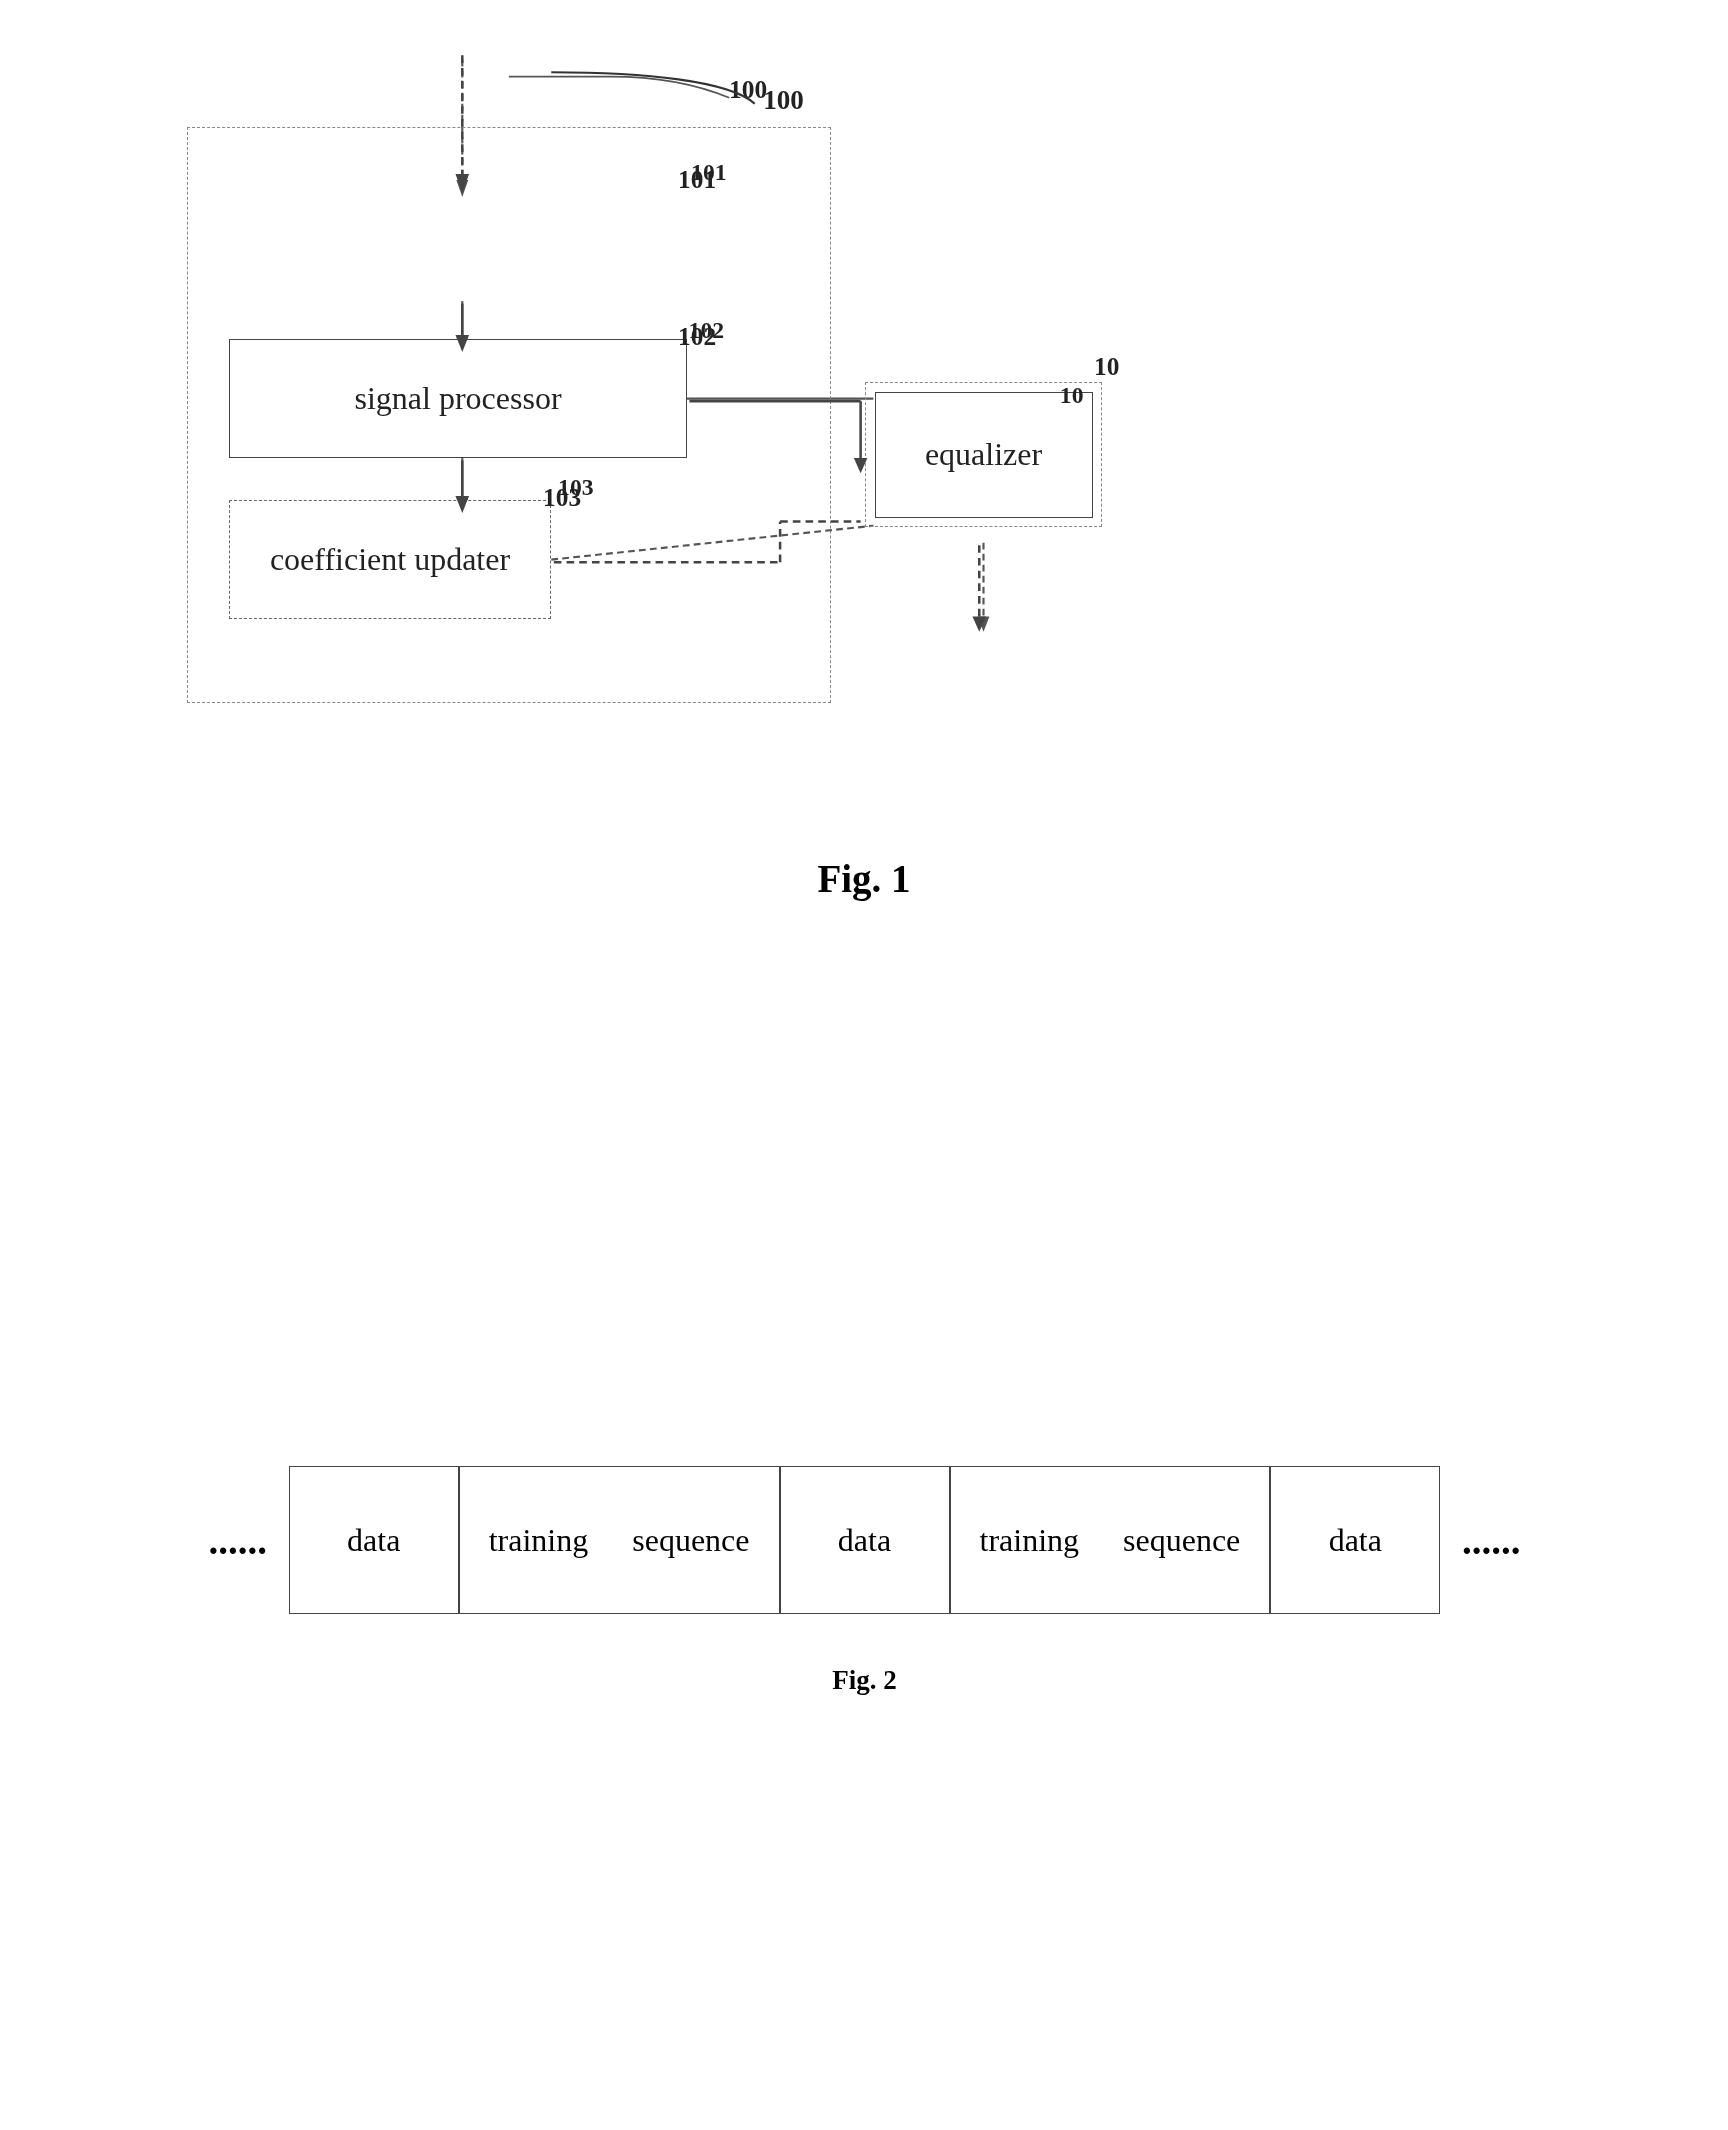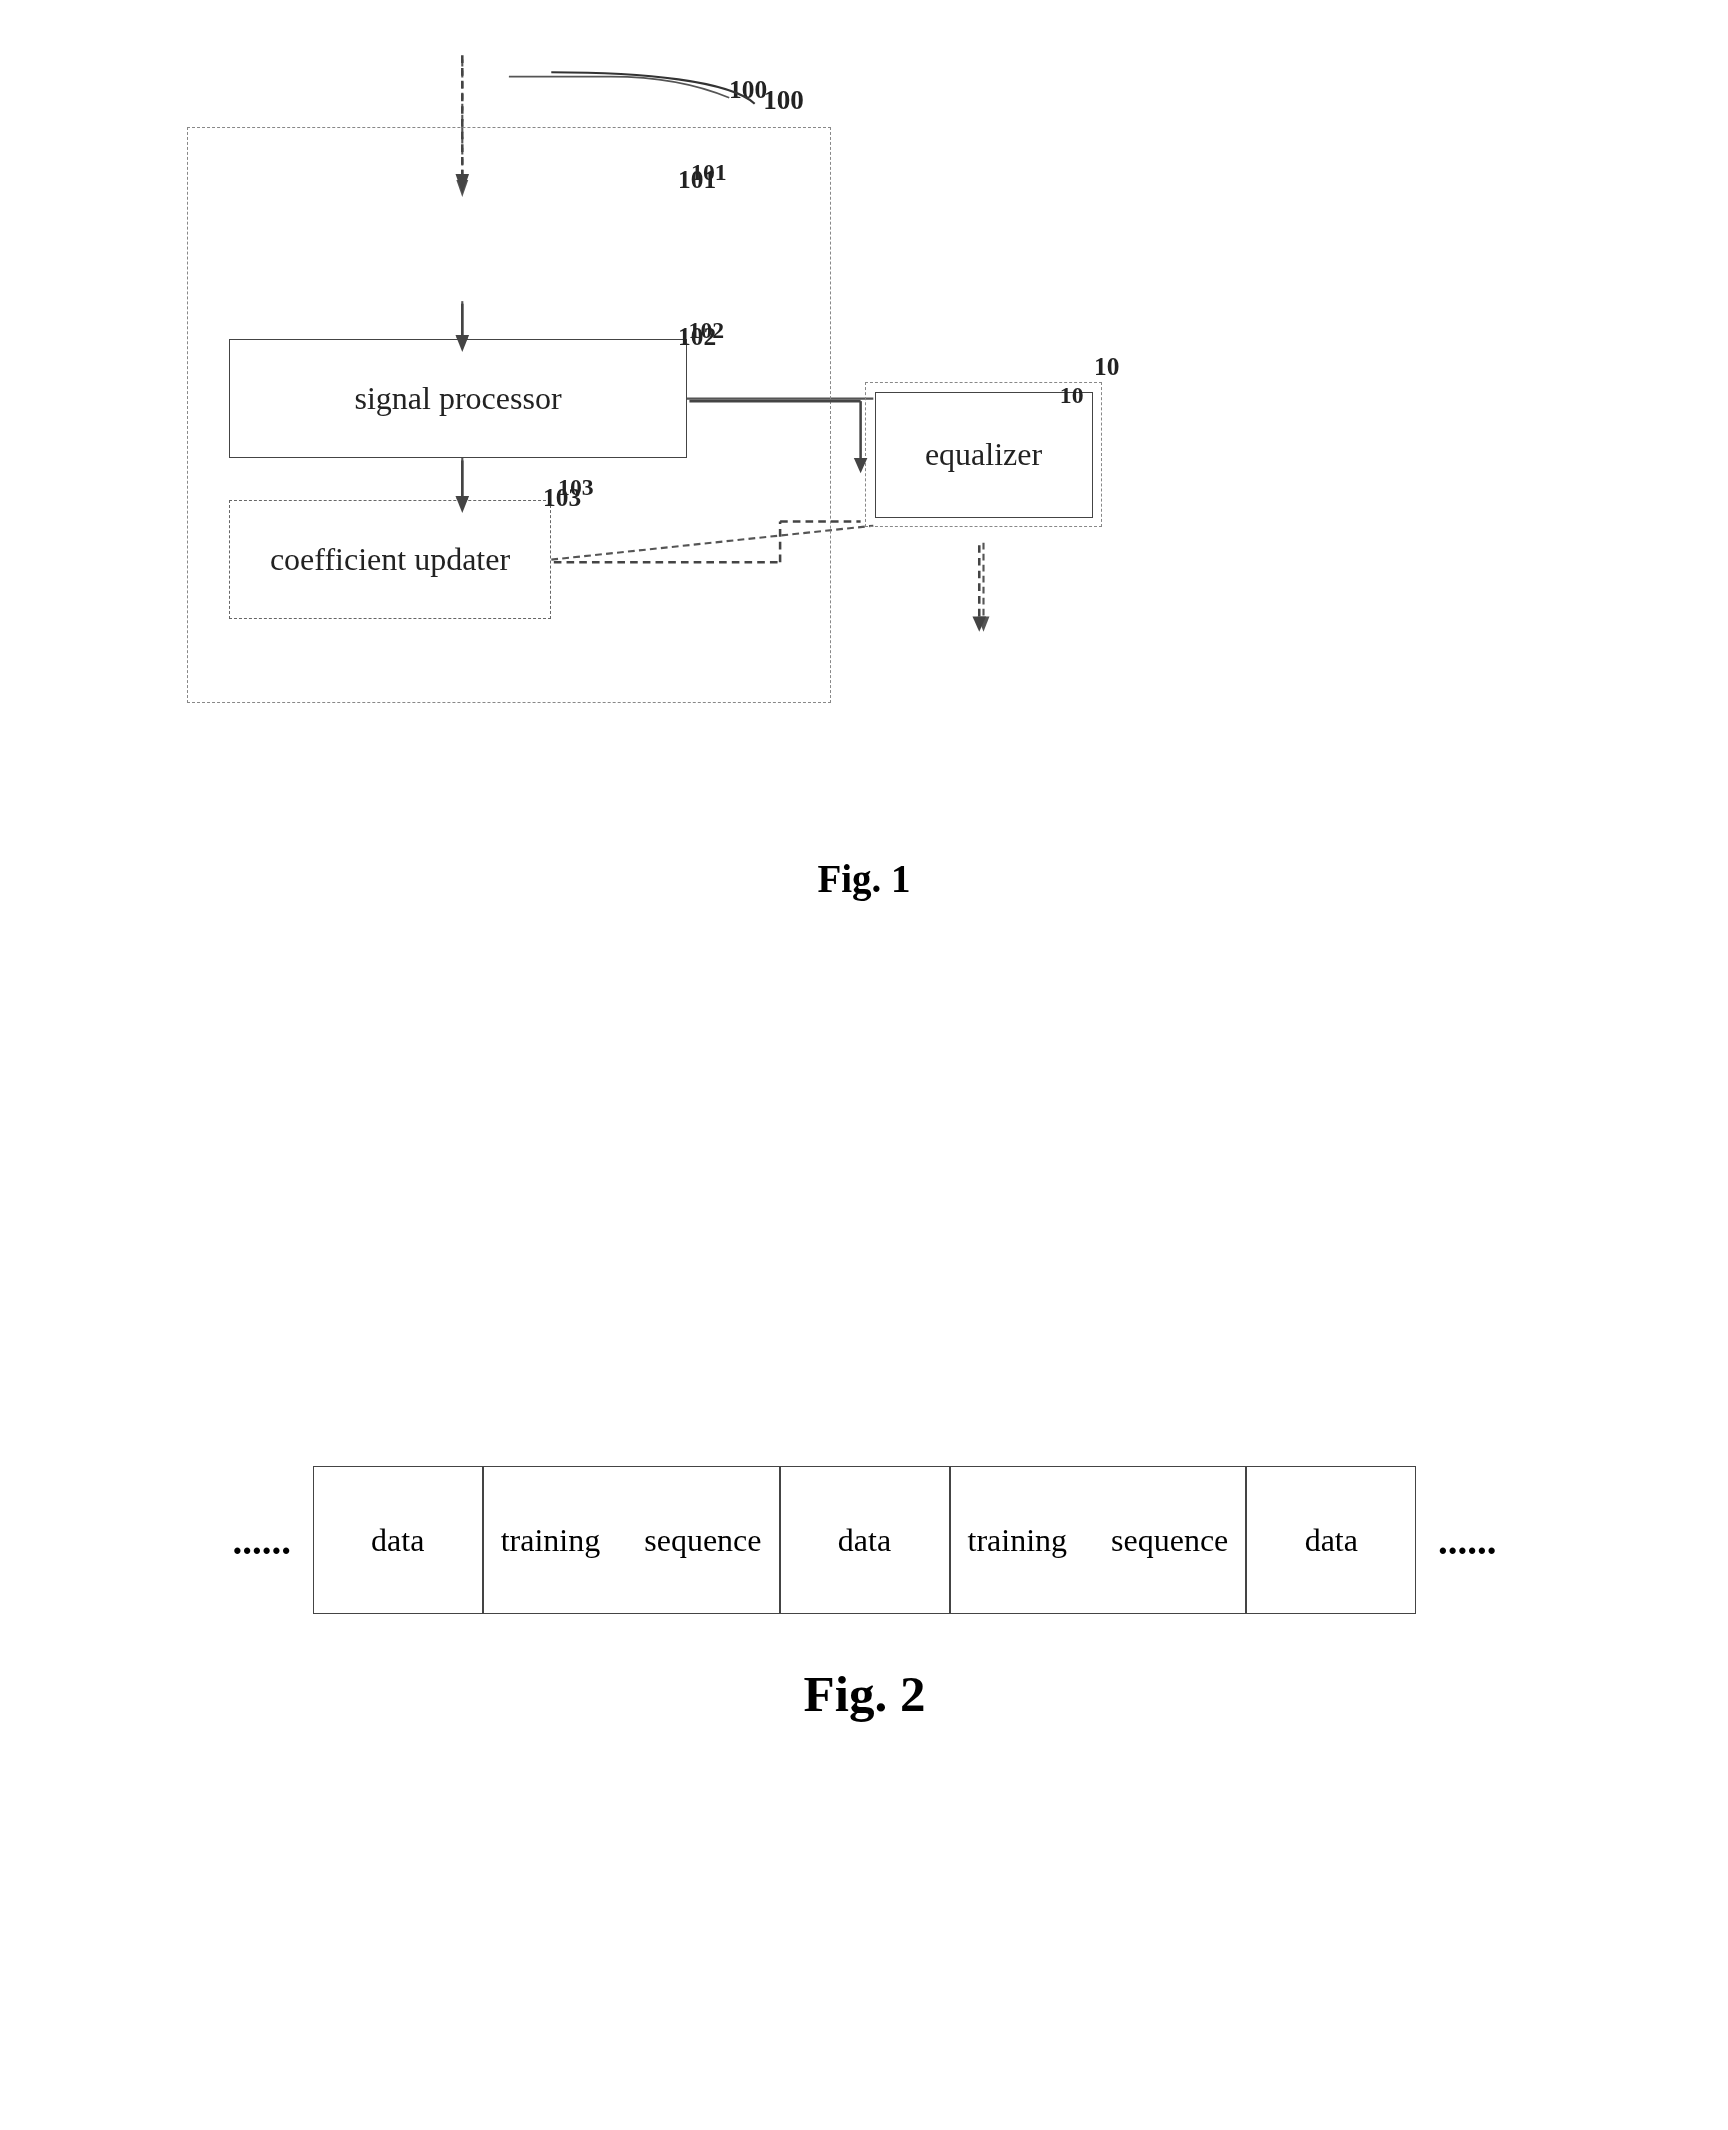--- a/index.html
+++ b/index.html
@@ -157,31 +157,31 @@
     }
 
     .fig2-cell {
       border: 1.7px solid #444;
       display: flex;
       align-items: center;
       justify-content: center;
       font-size: 32px;
       text-align: center;
       min-width: 170px;
-      padding: 0 17px;
+      padding: 0 29px;
     }
 
     .fig2-cell-wide {
       min-width: 212px;
       gap: 22px;
     }
 
     .fig2-caption {
       text-align: center;
-      font-size: 51px;
+      font-size: 27px;
       font-weight: bold;
       margin-top: 51px;
     }
   </style>
 </head>
 <body>
 
 <div class="fig1-container">
 
   <svg class="fig1-svg" viewBox="0 0 1200 900" xmlns="http://www.w3.org/2000/svg">

